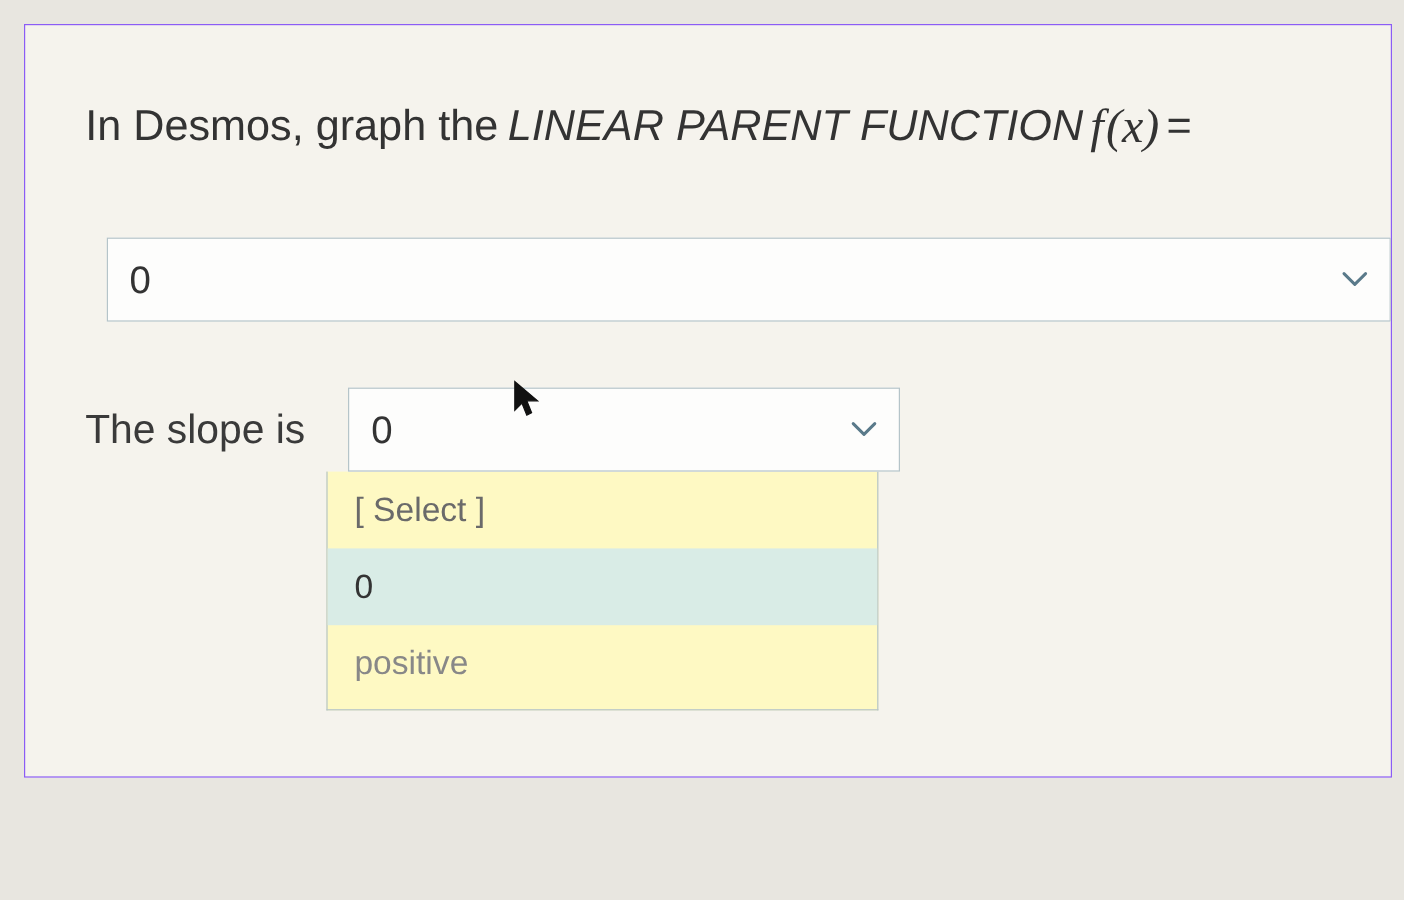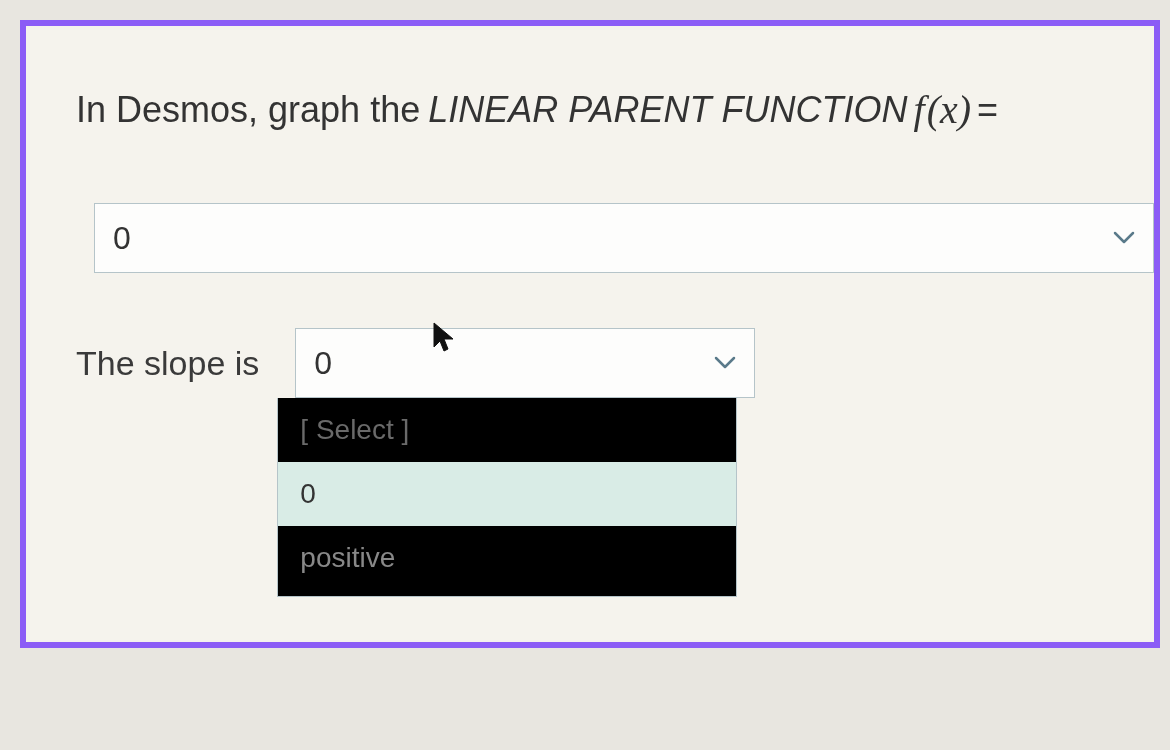--- a/index.html
+++ b/index.html
@@ -10,21 +10,21 @@
     body {
       font-family: 'Segoe UI', Arial, sans-serif;
       background: #e8e6e0;
       width: 1170px;
       height: 750px;
       overflow: hidden;
       position: relative;
     }
     .question-panel {
       background: #f5f3ed;
-      border: 6px solid #8b5cf6;
+      border: 1px solid #8b5cf6;
       margin: 20px 10px 20px 20px;
       padding: 60px 0 60px 50px;
       height: 628px;
       position: relative;
     }
     .row {
       display: flex;
       align-items: center;
       margin-bottom: 55px;
       font-size: 34px;
@@ -77,21 +77,21 @@
     .slope-label {
       line-height: 70px;
     }
     .slope-wrapper {
       position: relative;
       margin-left: 18px;
     }
     .options-list {
       border: 1px solid #b5c4c9;
       border-top: none;
-      background: #000000;
+      background: #fef9c3;
       width: 460px;
     }
     .option {
       padding: 16px 22px;
       font-size: 28px;
       color: #555;
       cursor: pointer;
     }
     .option.placeholder {
       color: #6a6a6a;

